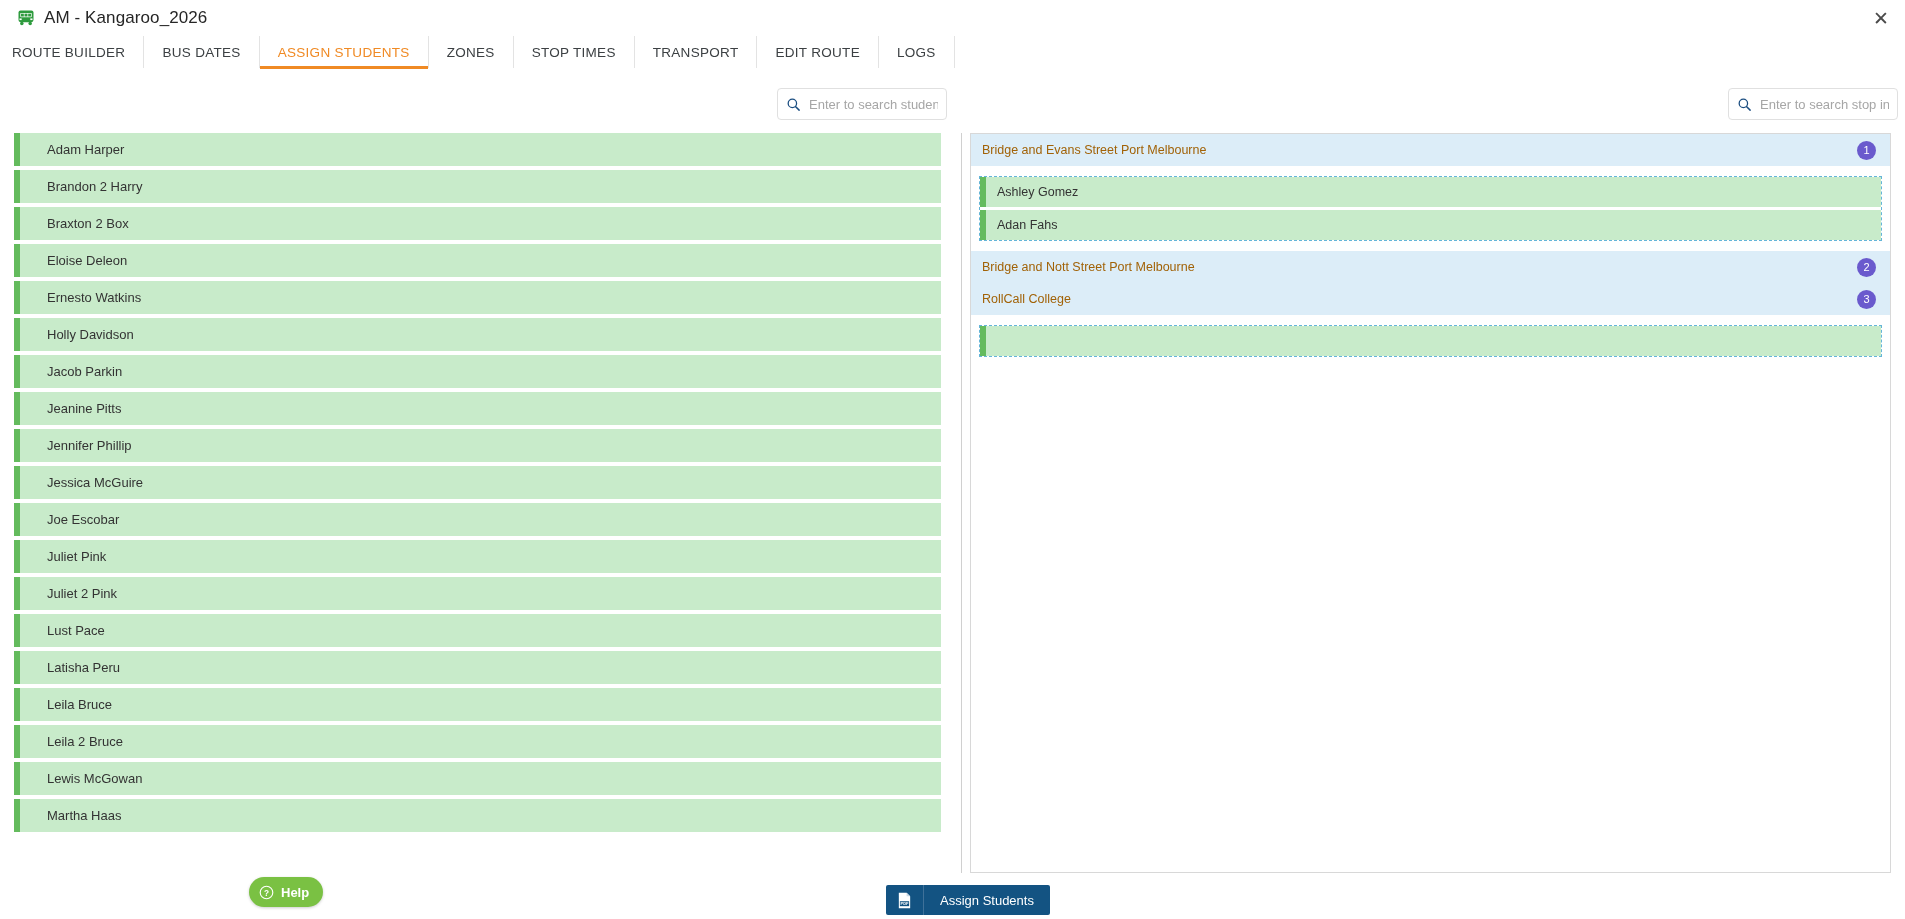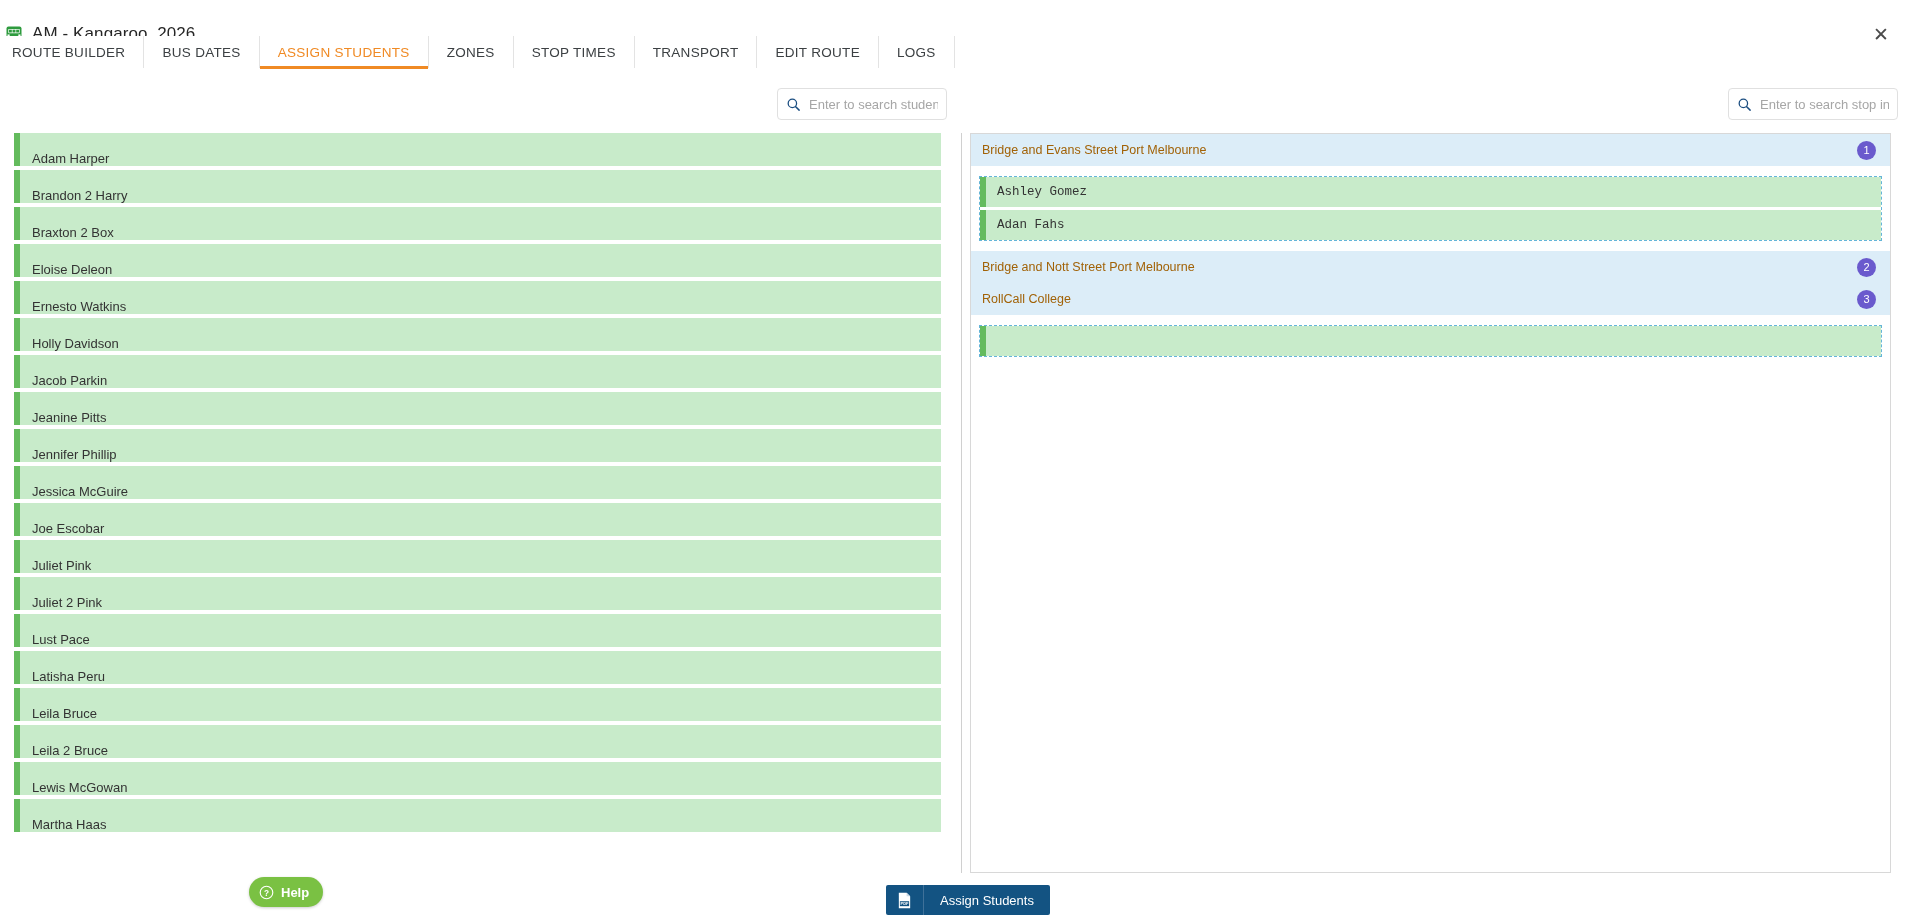--- a/index.html
+++ b/index.html
@@ -14,26 +14,26 @@
   .app {
     position: relative;
     width: 1905px;
     height: 919px;
     background: #ffffff;
   }
 
   
   .titlebar {
     position: absolute;
-    top: 16px; left: 0;
+    top: 0; left: 0;
     width: 1905px;
     height: 36px;
     display: flex;
     align-items: center;
-    padding-left: 4px;
+    padding-left: 16px;
   }
   .bus-icon {
     width: 20px; height: 20px;
     margin-right: 8px;
     flex: 0 0 auto;
     display: block;
   }
   .title-text {
     font-size: 17px;
     color: #262626;
@@ -140,22 +140,22 @@
   .students-scroll::-webkit-scrollbar-track { background: #f2f2f2; border-left: 1px solid #dcdcdc;}
   .students-scroll::-webkit-scrollbar-thumb { background: #919191; }
 
   .student-chip {
     position: relative;
     height: 33px;
     margin-bottom: 4px;
     background: #c8ebca;
     border-left: 6px solid #64bb5d;
     display: flex;
-    align-items: flex-end;
-    padding-left: 12px;
+    align-items: center;
+    padding-left: 27px;
     font-size: 13px;
     color: #333333;
     cursor: grab;
     width: 927px;
   }
 
   .stops-panel {
     position: absolute;
     left: 970px; top: 133px;
     width: 921px;
@@ -190,21 +190,20 @@
     align-items: center;
     justify-content: center;
     flex: 0 0 auto;
   }
   .stop-dropzone {
     border: 1px dashed #64b5d8;
     margin: 10px 8px 10px 8px;
     padding: 0;
     background: #ffffff;
     min-height: 30px;
-    font-family: Liberation Mono, monospace;
   }
   .stop-dropzone.empty { min-height: 30px; }
   .assigned-chip {
     position: relative;
     height: 30px;
     margin-bottom: 3px;
     background: #c8ebca;
     border-left: 6px solid #64bb5d;
     display: flex;
     align-items: center;

